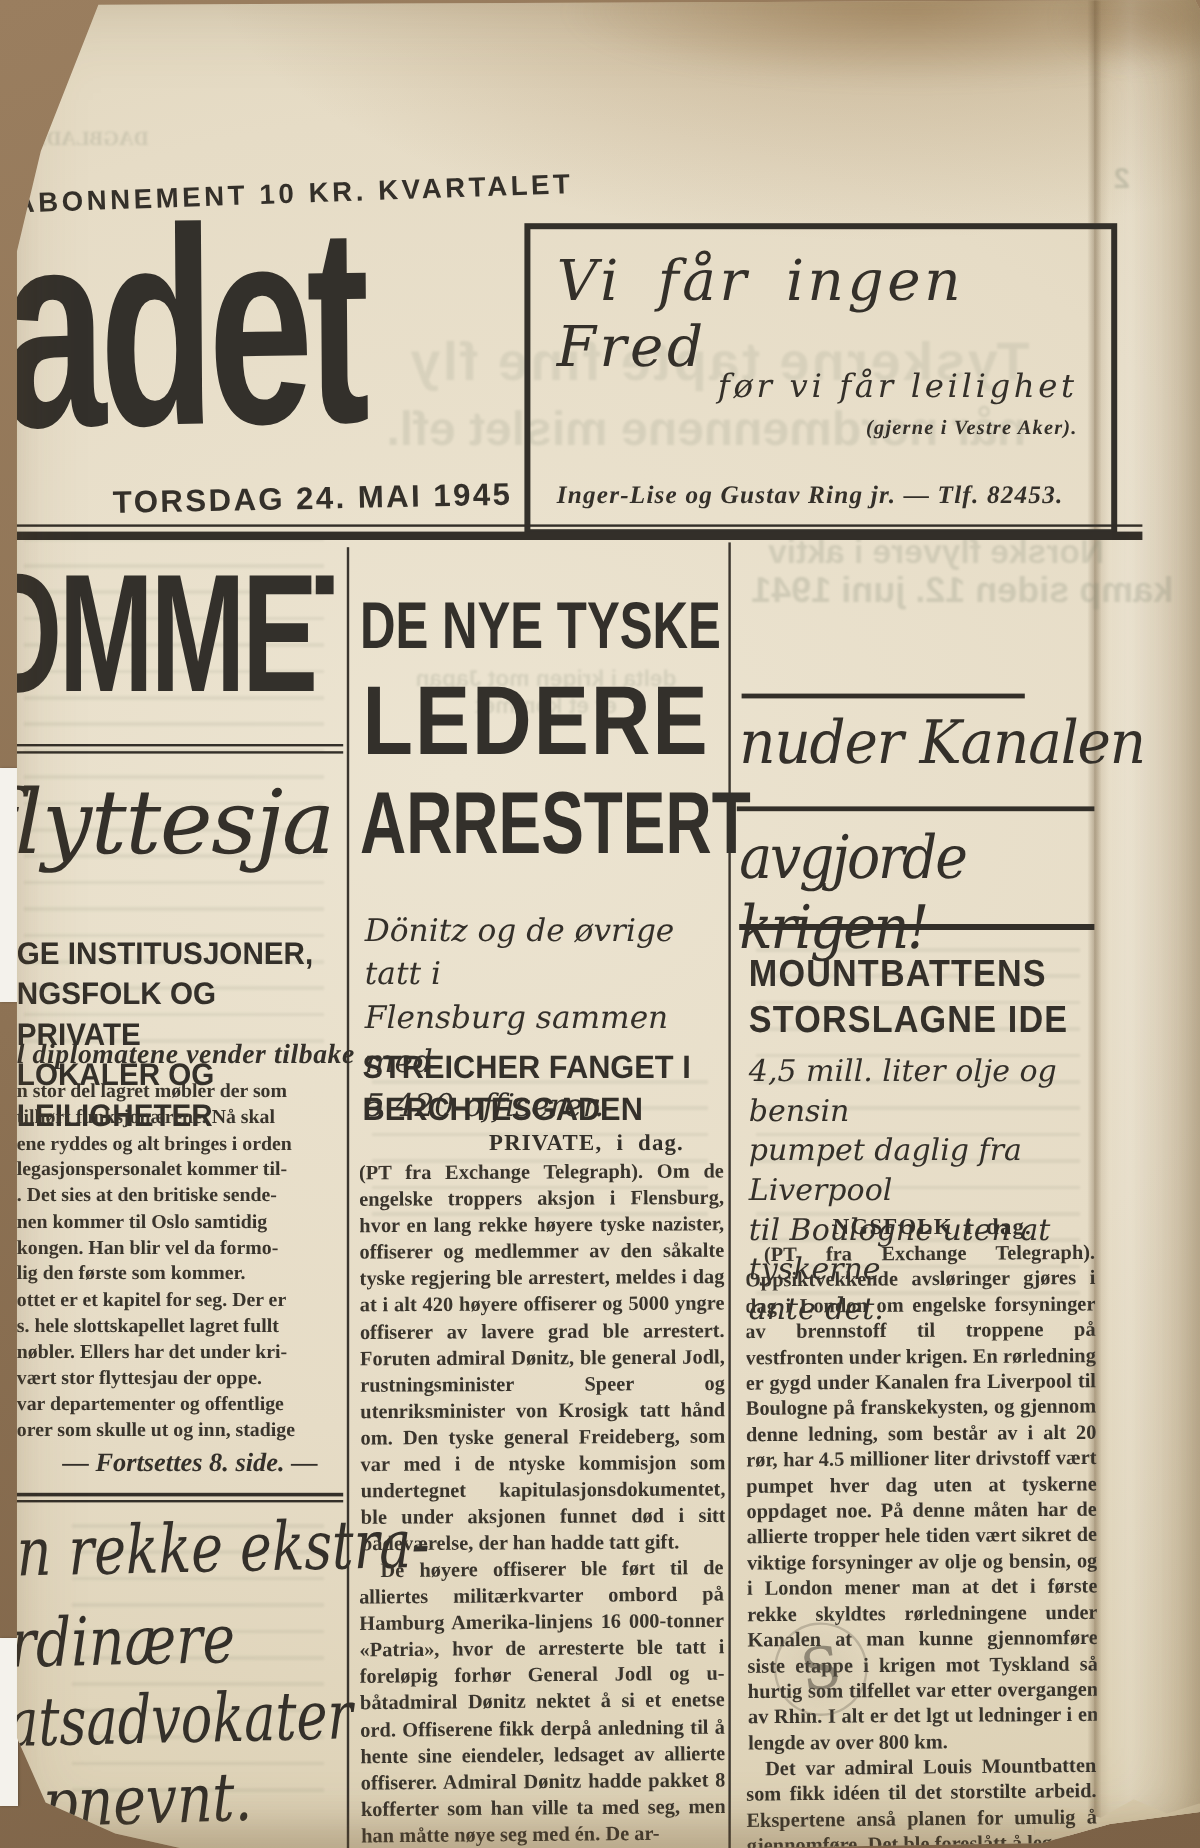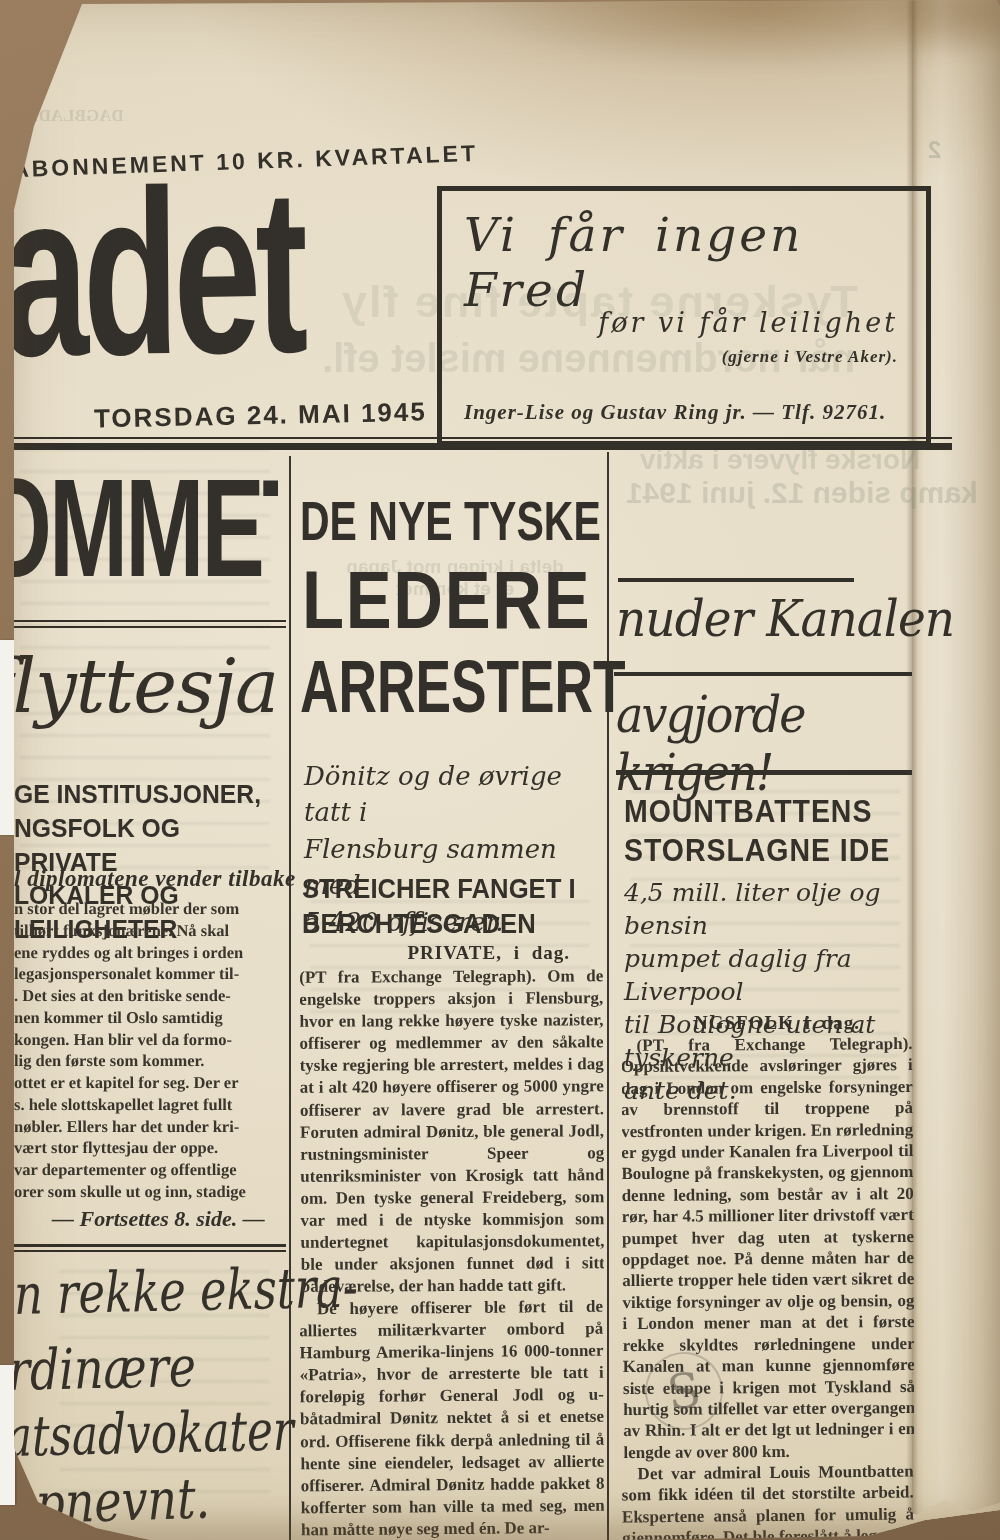--- a/index.html
+++ b/index.html
@@ -73,21 +73,21 @@
     <div class="tex" style="left:60px;top:1270px;width:210px;height:240px;"></div>
 
     <div class="txt sans" style="left:12px;top:148px;font-size:23px;letter-spacing:3px;transform:rotate(-2deg);">ABONNEMENT 10 KR. KVARTALET</div>
     <div class="txt sans" style="left:0px;top:158px;font-size:225px;line-height:1;letter-spacing:-8px;transform:scale(.70,1.04) rotate(-.6deg);transform-origin:top left;color:#33302b;">adet</div>
     <div class="txt sans" style="left:94px;top:400px;font-size:26px;letter-spacing:2px;transform:rotate(-1.2deg);">TORSDAG 24. MAI 1945</div>
 
     <div class="adbox">
       <div class="txt dser ital" style="right:28px;top:116px;font-size:27px;letter-spacing:3px;">før vi får leilighet</div>
       <div class="txt dser ital" style="left:22px;top:16px;font-size:47px;letter-spacing:3px;word-spacing:12px;">Vi får ingen Fred</div>
       <div class="txt serif ital" style="right:28px;top:156px;font-size:17px;font-weight:bold;letter-spacing:1px;">(gjerne i Vestre Aker).</div>
-      <div class="txt serif ital" style="left:22px;bottom:16px;font-size:21px;font-weight:bold;letter-spacing:1px;">Inger-Lise og Gustav Ring jr. — Tlf. 92761.</div>
+      <div class="txt serif ital" style="left:22px;bottom:16px;font-size:21px;font-weight:bold;letter-spacing:1px;">Inger-Lise og Gustav Ring jr. — Tlf. 82453.</div>
     </div>
 
     <div class="rule" style="left:8px;top:437px;width:944px;height:2px;"></div>
     <div class="rule" style="left:8px;top:443px;width:944px;height:7px;"></div>
 
     <div class="vrule" style="left:289px;top:456px;height:1084px;"></div>
     <div class="vrule" style="left:607px;top:452px;height:1088px;"></div>
 
     <div class="clipbox" style="left:14px;top:458px;width:264px;height:158px;">
       <div class="txt sans" style="left:0;top:0;margin-left:-36px;font-size:132px;line-height:1;letter-spacing:-4px;transform:scale(.72,1.06);transform-origin:top left;color:#33302b;">OMMET</div>

